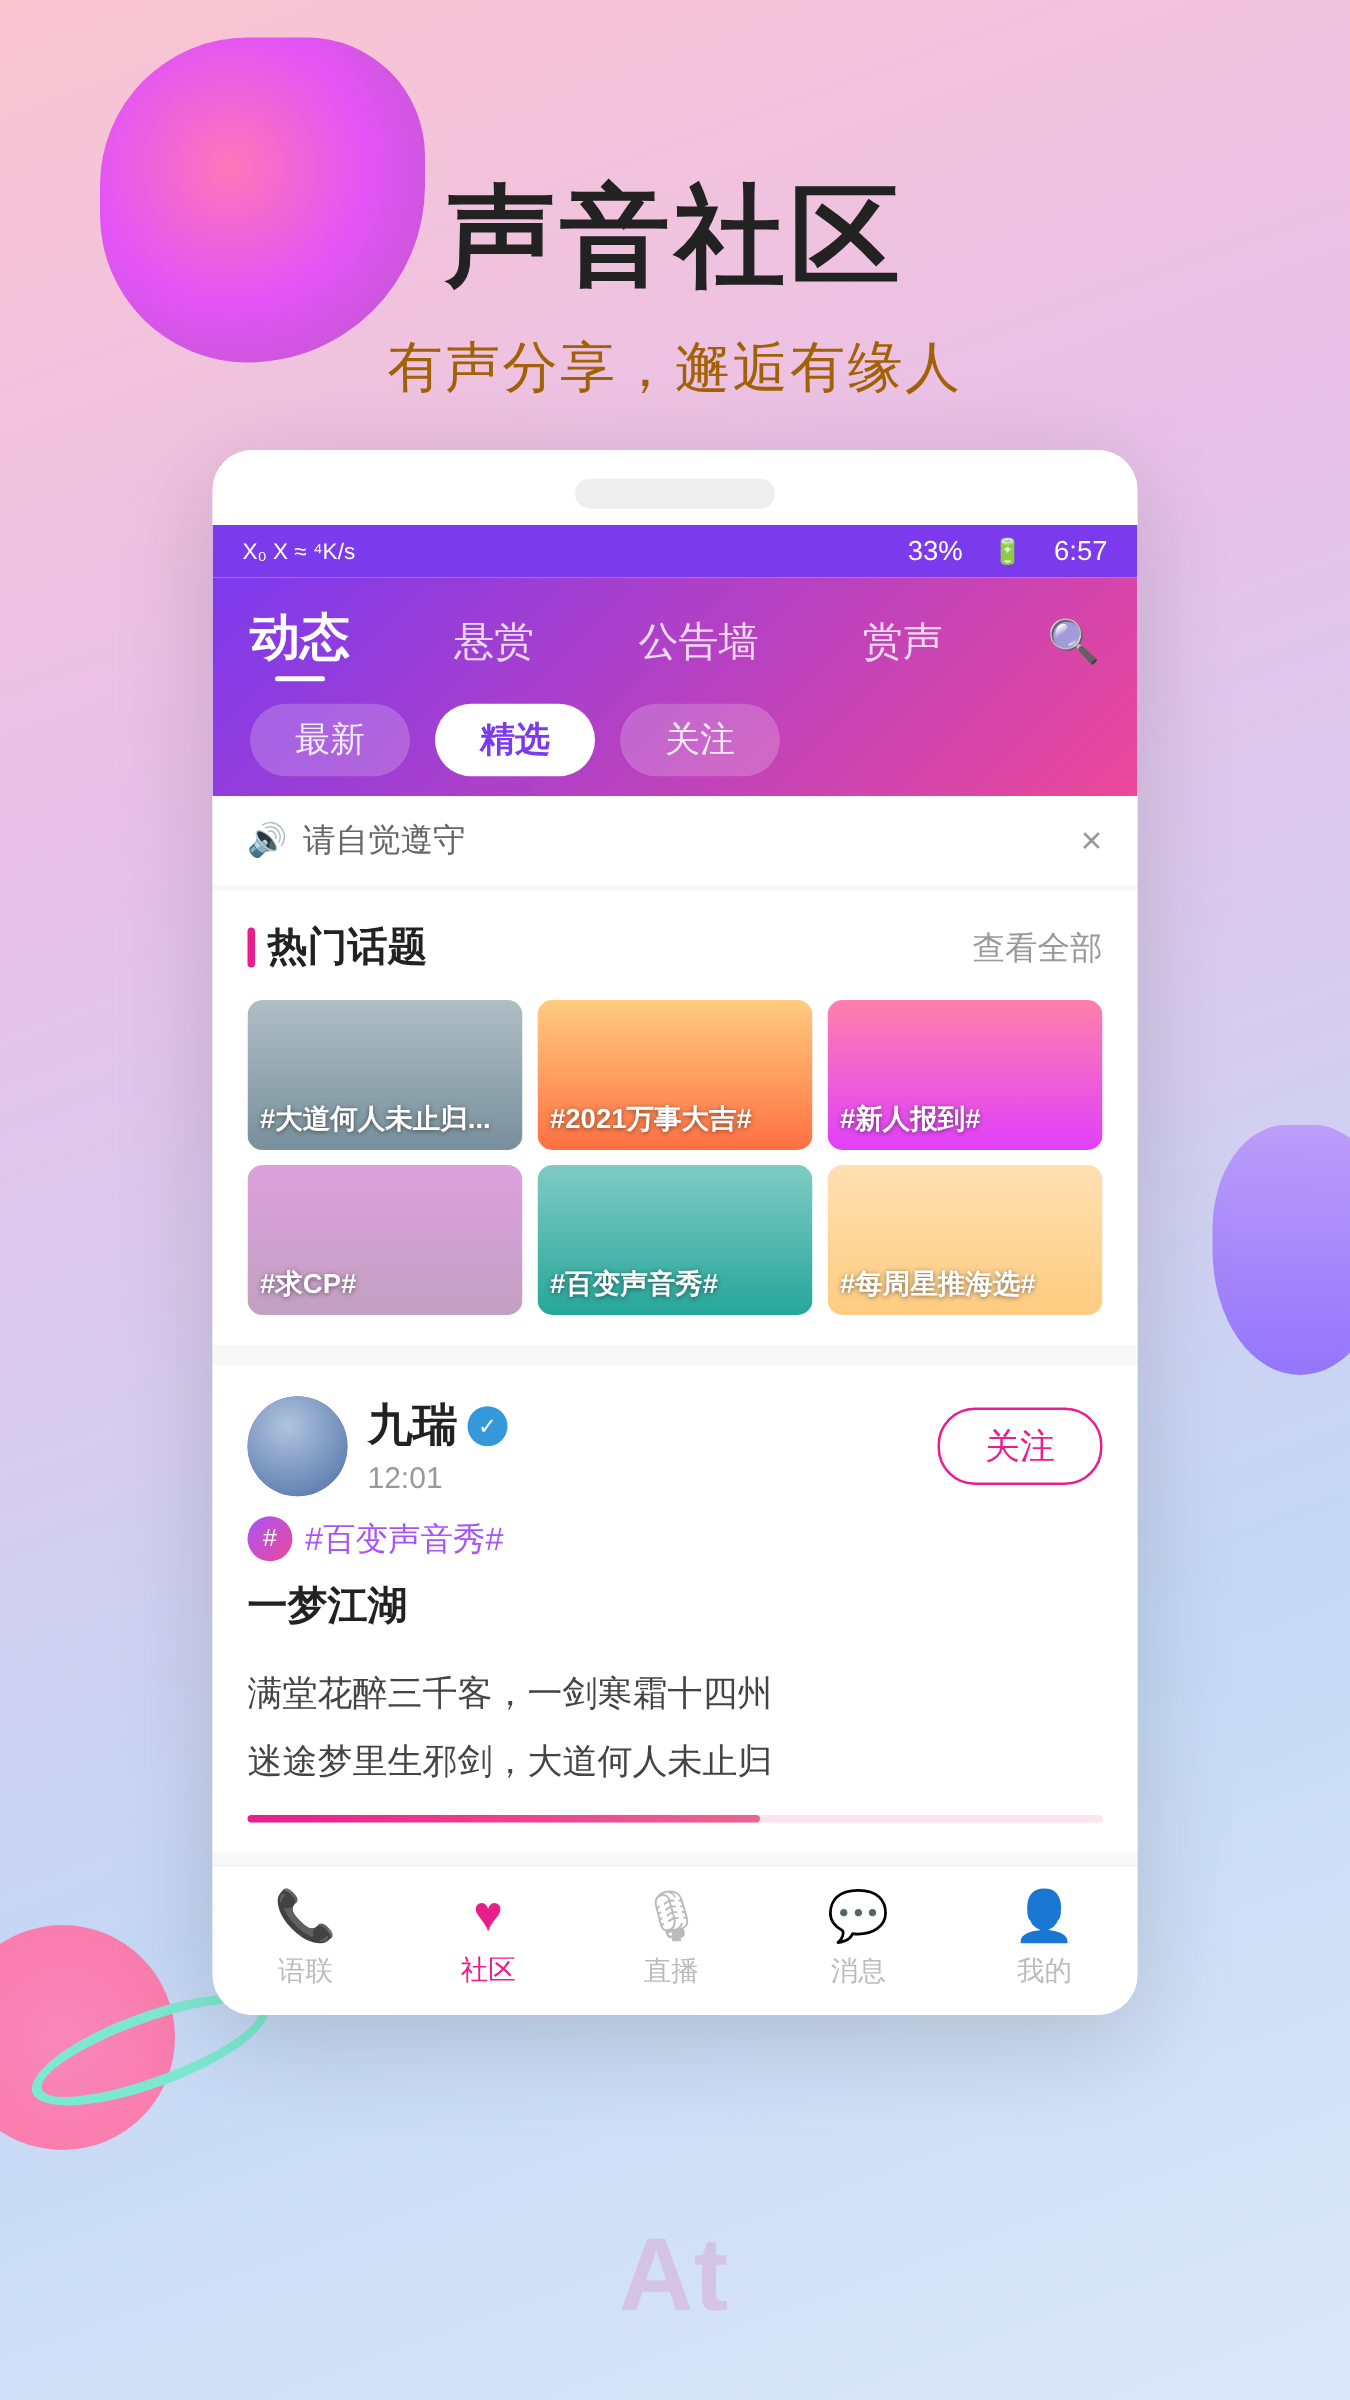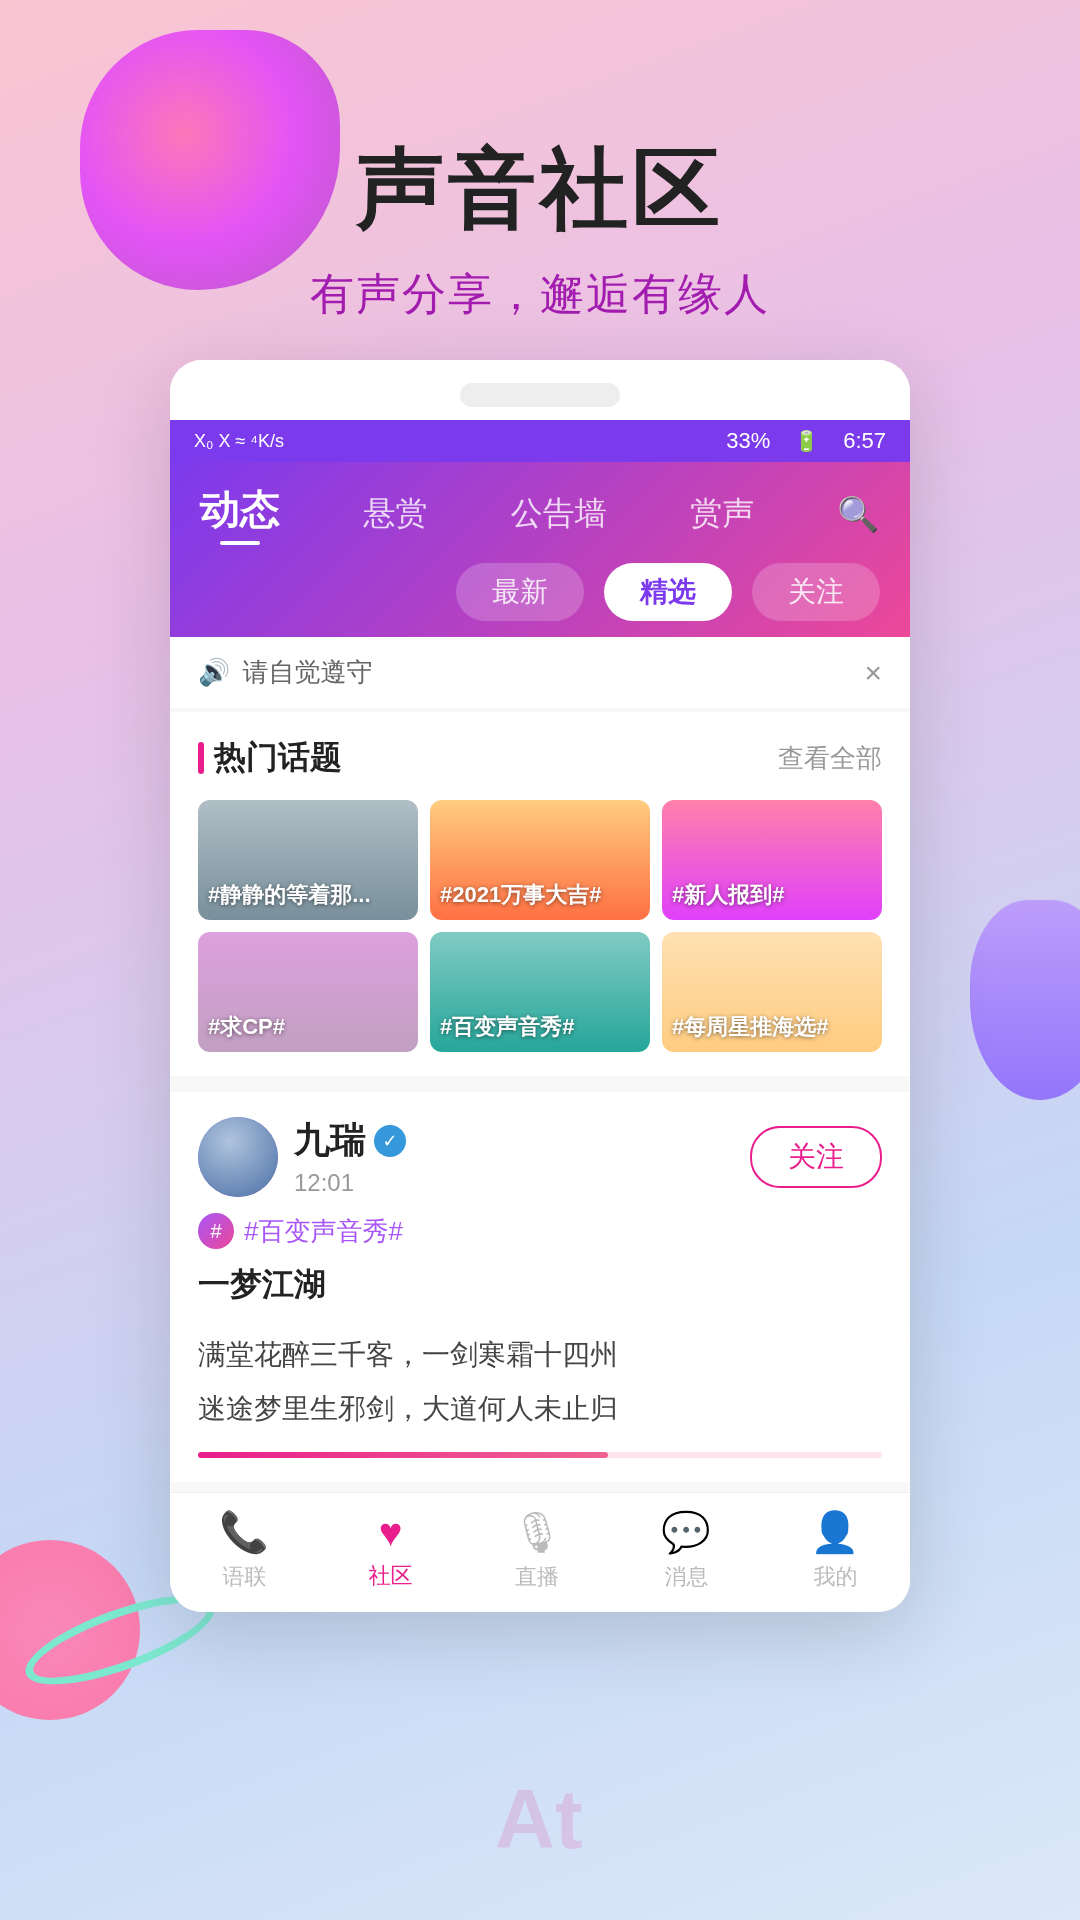--- a/index.html
+++ b/index.html
@@ -64,21 +64,21 @@
       text-align: center;
     }
     .hero-title {
       font-size: 88px;
       font-weight: 700;
       color: #222;
       letter-spacing: 4px;
     }
     .hero-subtitle {
       font-size: 44px;
-      color: #a21caf;
+      color: #a16207;
       margin-top: 16px;
       letter-spacing: 2px;
     }
 
     
     .phone-container {
       position: absolute;
       top: 360px;
       left: 50%;
       transform: translateX(-50%);
@@ -158,21 +158,20 @@
       color: #fff;
       font-size: 34px;
       cursor: pointer;
     }
 
     
     .filter-pills {
       display: flex;
       gap: 20px;
       margin-top: 18px;
-      justify-content: flex-end;
     }
     .pill {
       padding: 10px 36px;
       border-radius: 30px;
       font-size: 28px;
       color: rgba(255,255,255,0.85);
       background: rgba(255,255,255,0.2);
       cursor: pointer;
     }
     .pill.selected {
@@ -506,21 +505,21 @@
     </div>
 
     <div class="section">
       <div class="section-header">
         <div class="section-title">热门话题</div>
         <div class="view-all">查看全部</div>
       </div>
       <div class="topic-grid">
         <div class="topic-item">
           <div class="topic-bg topic-img-1">
-            <span class="topic-label">#静静的等着那...</span>
+            <span class="topic-label">#大道何人未止归...</span>
           </div>
         </div>
         <div class="topic-item">
           <div class="topic-bg topic-img-2">
             <span class="topic-label">#2021万事大吉#</span>
           </div>
         </div>
         <div class="topic-item">
           <div class="topic-bg topic-img-3">
             <span class="topic-label">#新人报到#</span>

